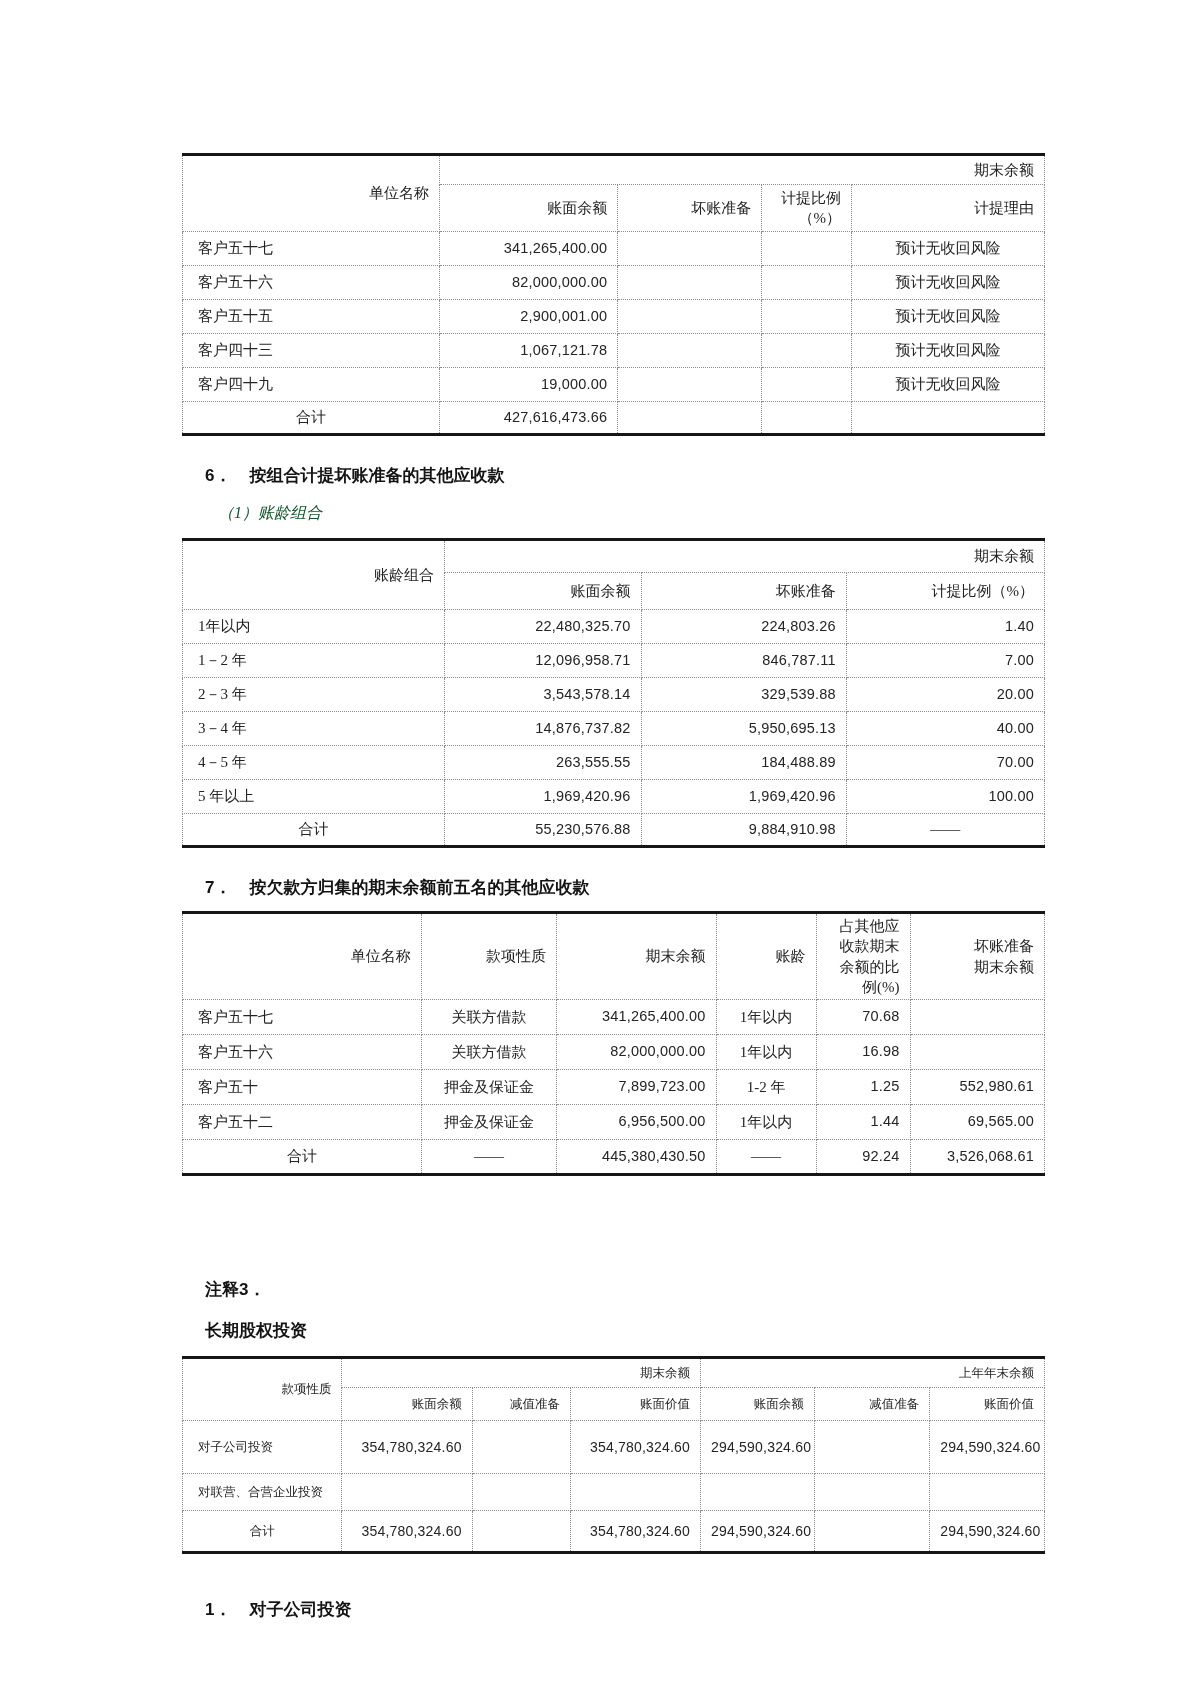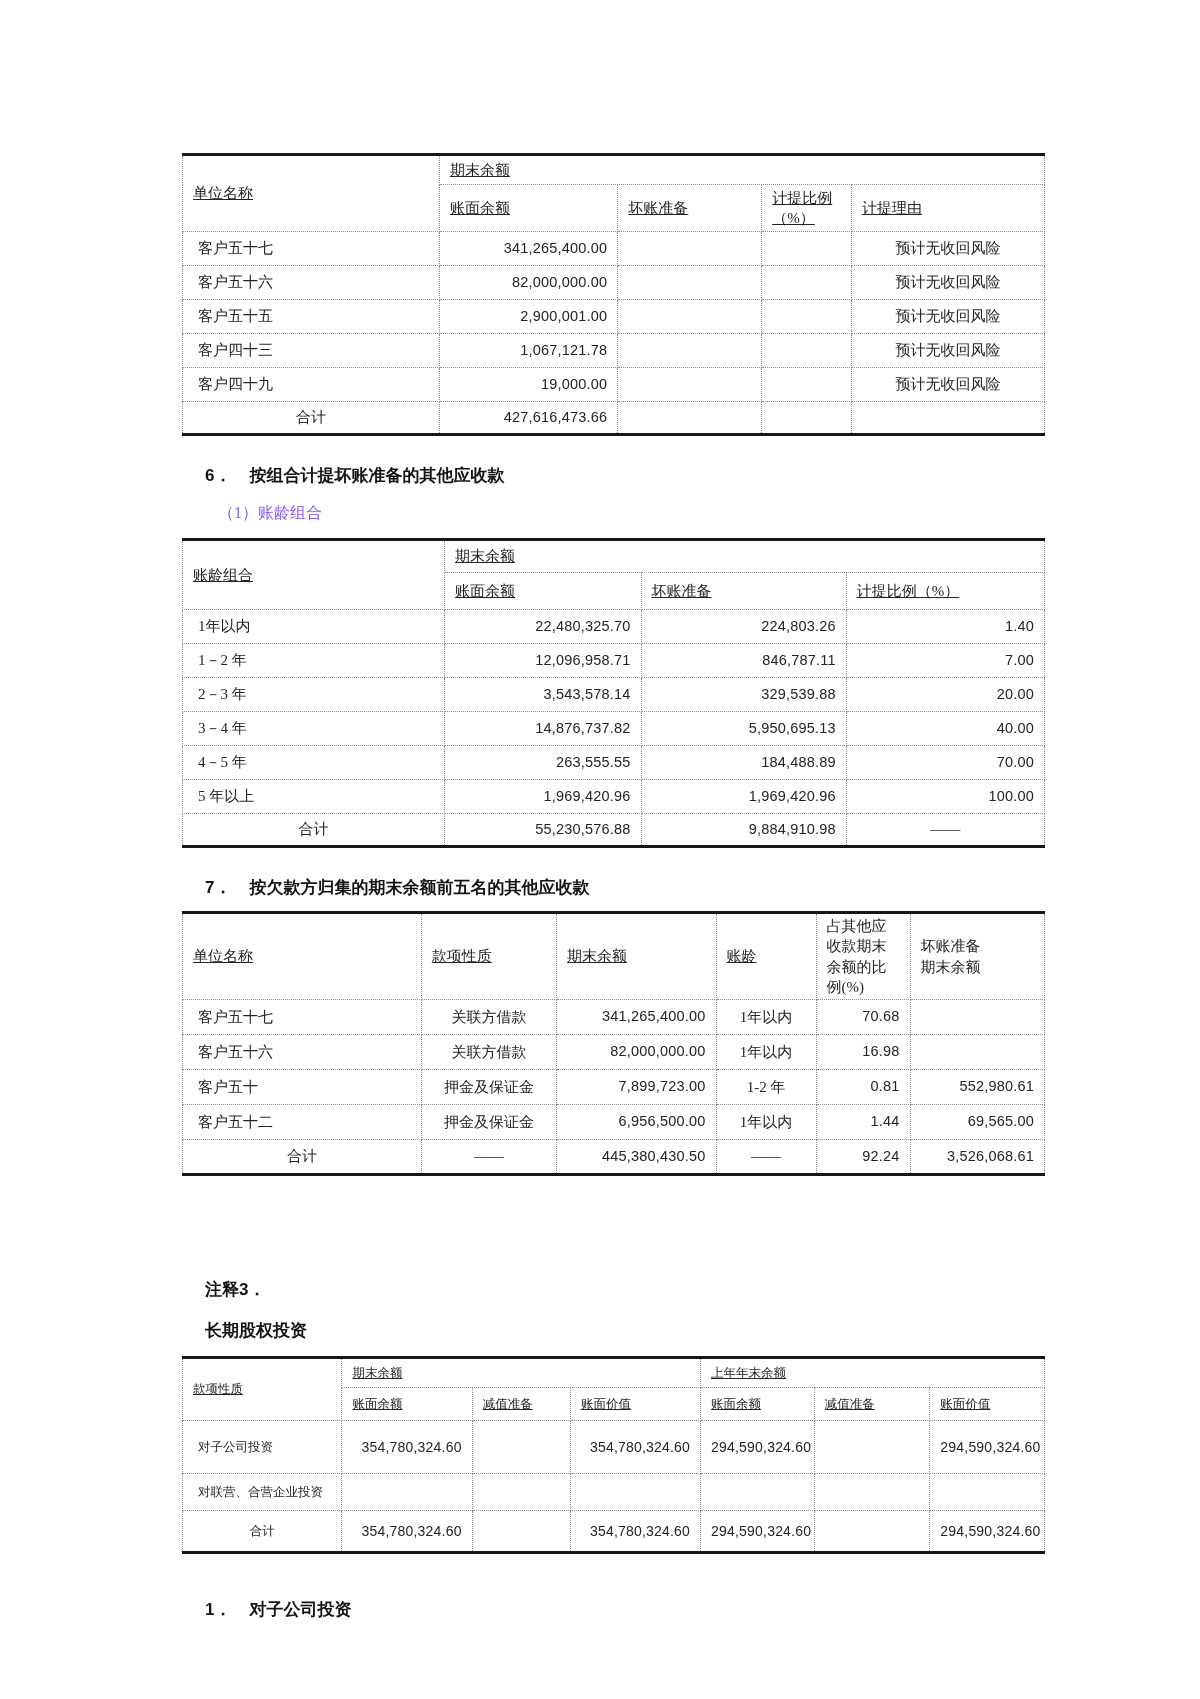--- a/index.html
+++ b/index.html
@@ -15,21 +15,21 @@
     width:863px;margin-left:182px;
     border-top:3px solid #161616;border-bottom:3px solid #161616;
     background:#fff;
   }
   td,th{
     border:1px dotted #8d8d8d;
     font-weight:normal;font-size:15px;line-height:1.35;
     padding:2px 10px;vertical-align:middle;color:#242424;
     overflow:hidden;
   }
-  th{text-align:left;text-decoration:underline;}
+  th{text-align:right;}
   .num{
     text-align:right;
     font-family:"Liberation Sans","DejaVu Sans",sans-serif;
     font-size:14.5px;letter-spacing:0.2px;
   }
   .label{text-align:left;padding-left:15px;}
   .ctr{text-align:center;}
   .wrapcap{display:inline-block;max-width:4.6em;}
   .wrapcap5{display:inline-block;max-width:5.4em;}
 
@@ -64,22 +64,23 @@
     margin-left:205px;
     font-family:"Liberation Sans","DejaVu Sans",sans-serif;
     font-weight:700;font-size:17px;color:#141414;
   }
   .h-s6{margin-top:28px;}
   .h-s7{margin-top:28px;}
   .h-note3{margin-top:102px;flex-direction:column;}
   .h-s1{margin-top:44px;}
   .subheading{
     margin:16px 0 14px 218px;
-    font-size:16px;color:#8b5cf6;
+    font-size:16px;color:#14532d;
     font-family:"Liberation Serif","DejaVu Serif",serif;
+    font-style:italic;
   }
   #t2{margin-top:13px;}
   #t3{margin-top:12px;}
   #t4{margin-top:14px;}
 </style>
 </head>
 <body>
 
 <div class="sheet">
 
@@ -252,21 +253,21 @@
       <td class="num">82,000,000.00</td>
       <td class="ctr">1年以内</td>
       <td class="num">16.98</td>
       <td class="num"></td>
     </tr>
     <tr class="datarow">
       <td class="label">客户五十</td>
       <td class="ctr">押金及保证金</td>
       <td class="num">7,899,723.00</td>
       <td class="ctr">1-2 年</td>
-      <td class="num">0.81</td>
+      <td class="num">1.25</td>
       <td class="num">552,980.61</td>
     </tr>
     <tr class="datarow">
       <td class="label">客户五十二</td>
       <td class="ctr">押金及保证金</td>
       <td class="num">6,956,500.00</td>
       <td class="ctr">1年以内</td>
       <td class="num">1.44</td>
       <td class="num">69,565.00</td>
     </tr>

